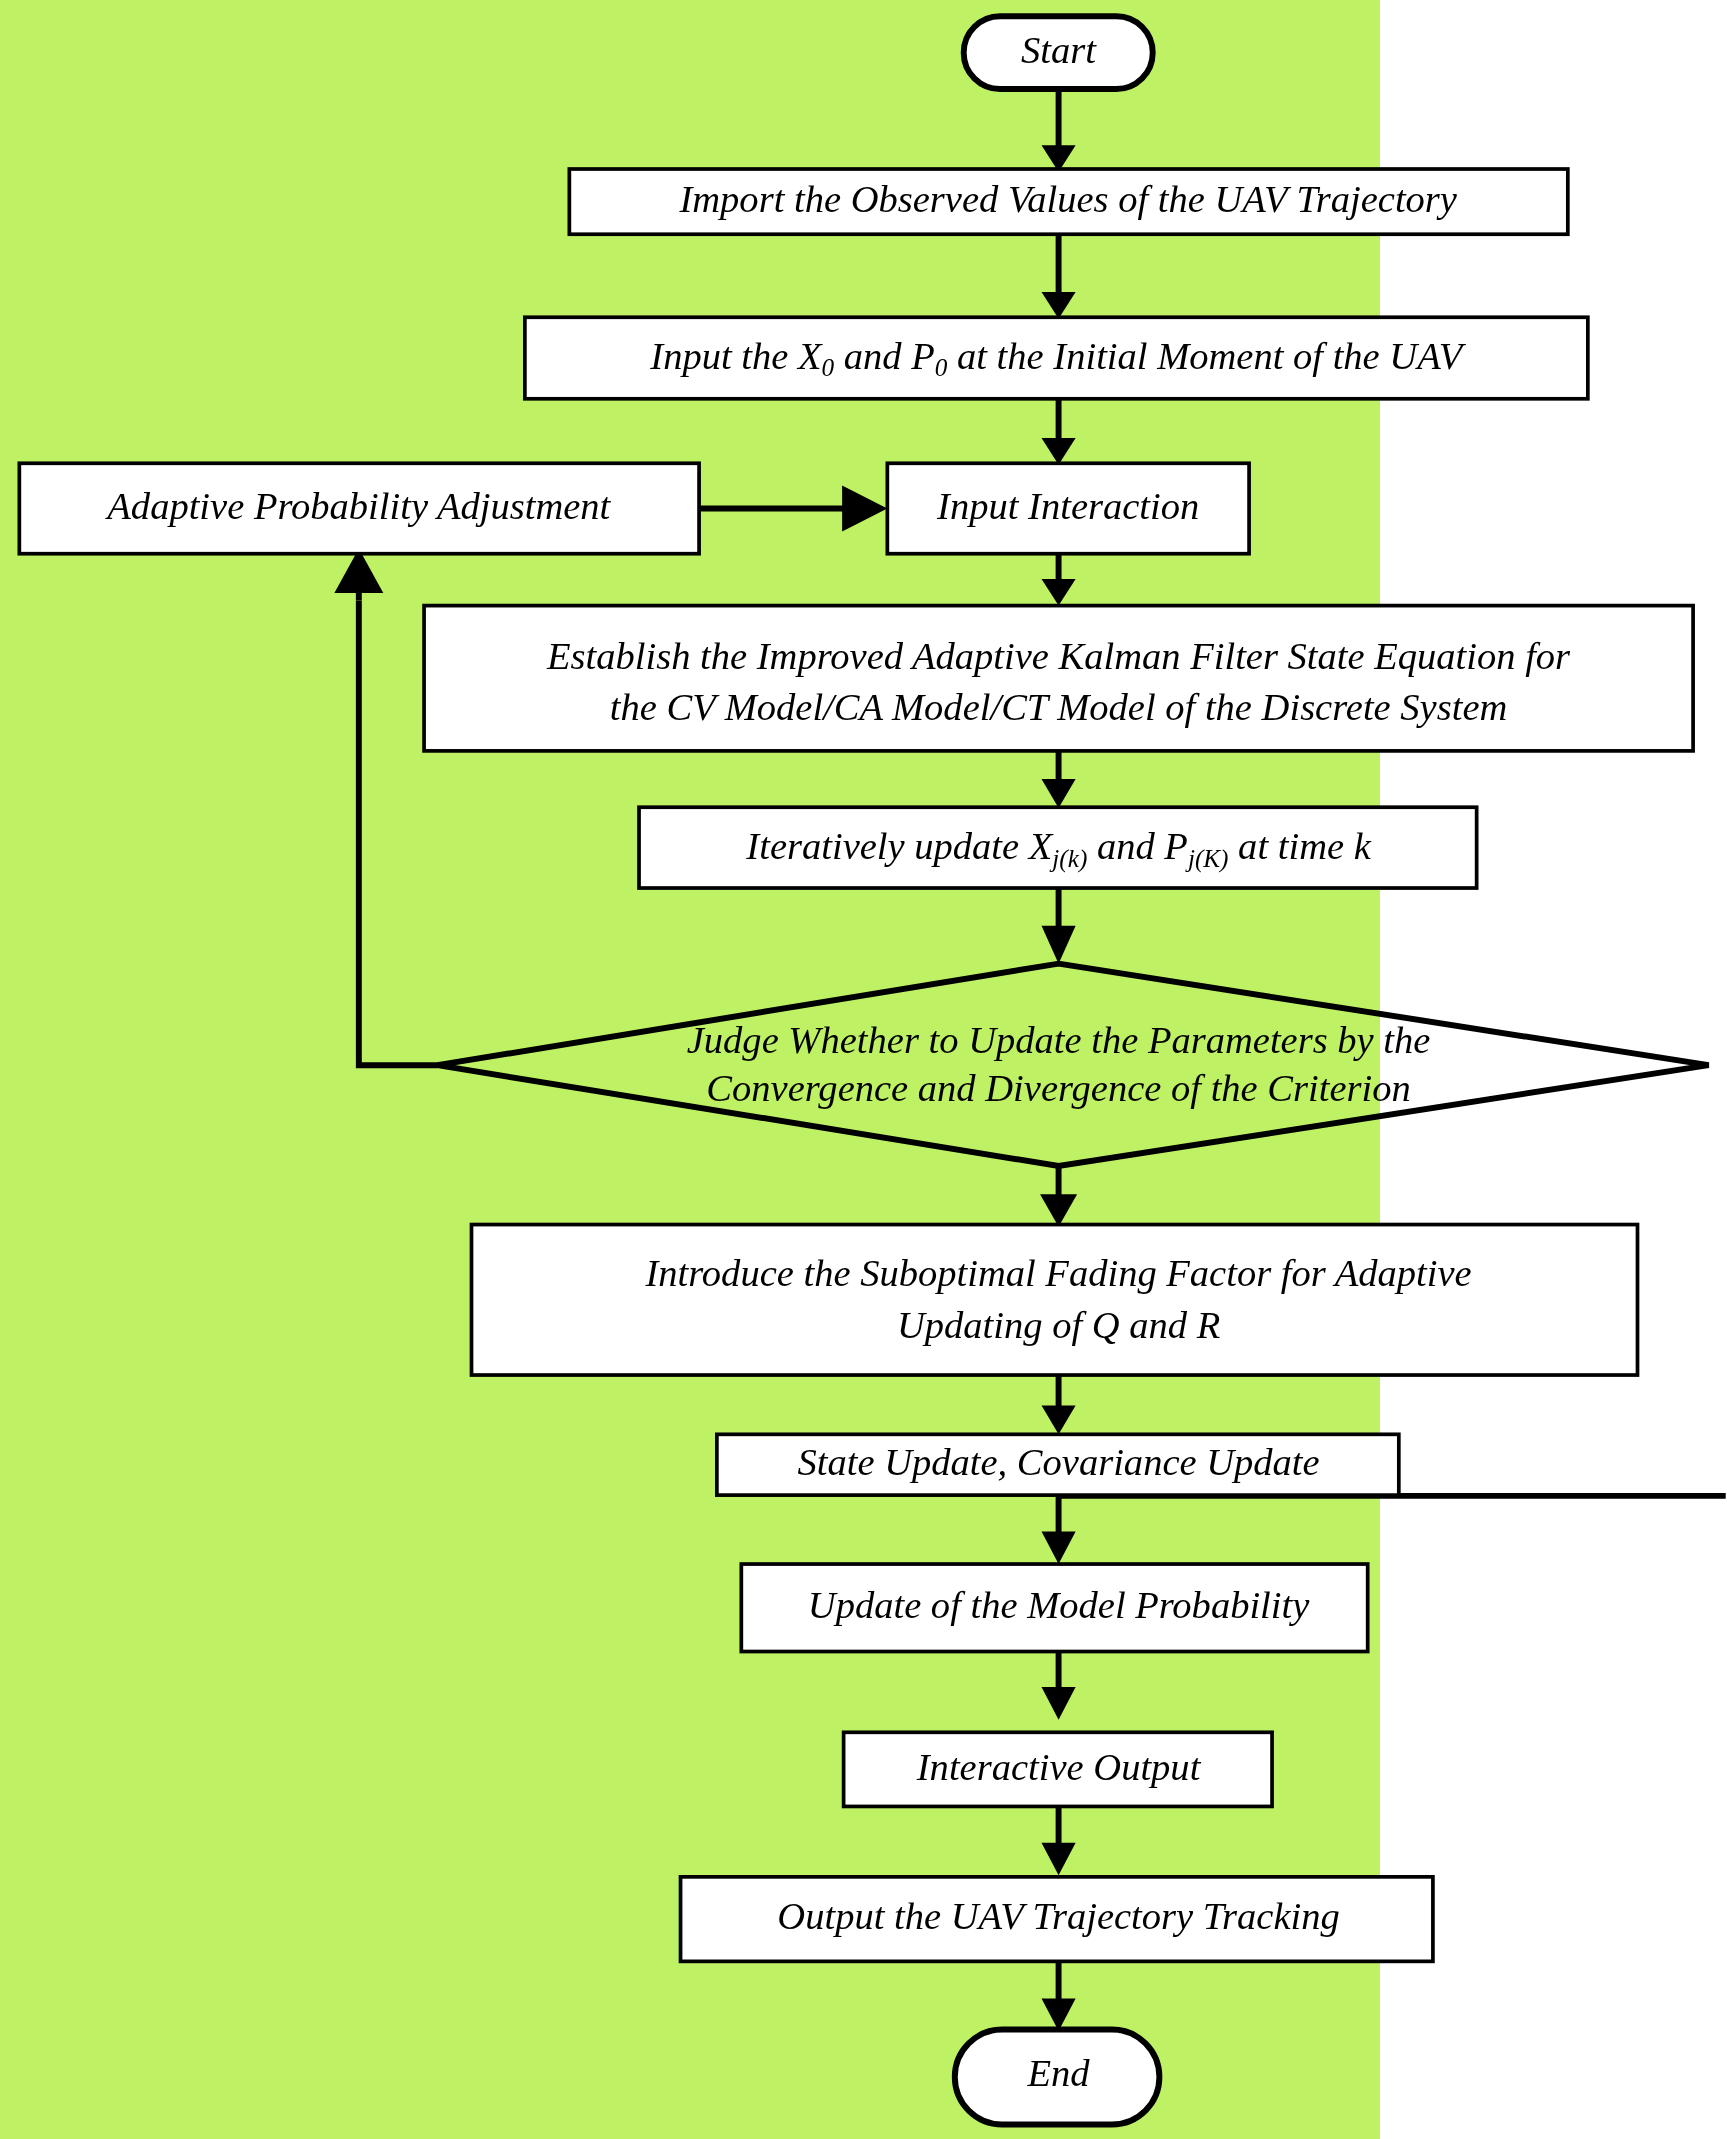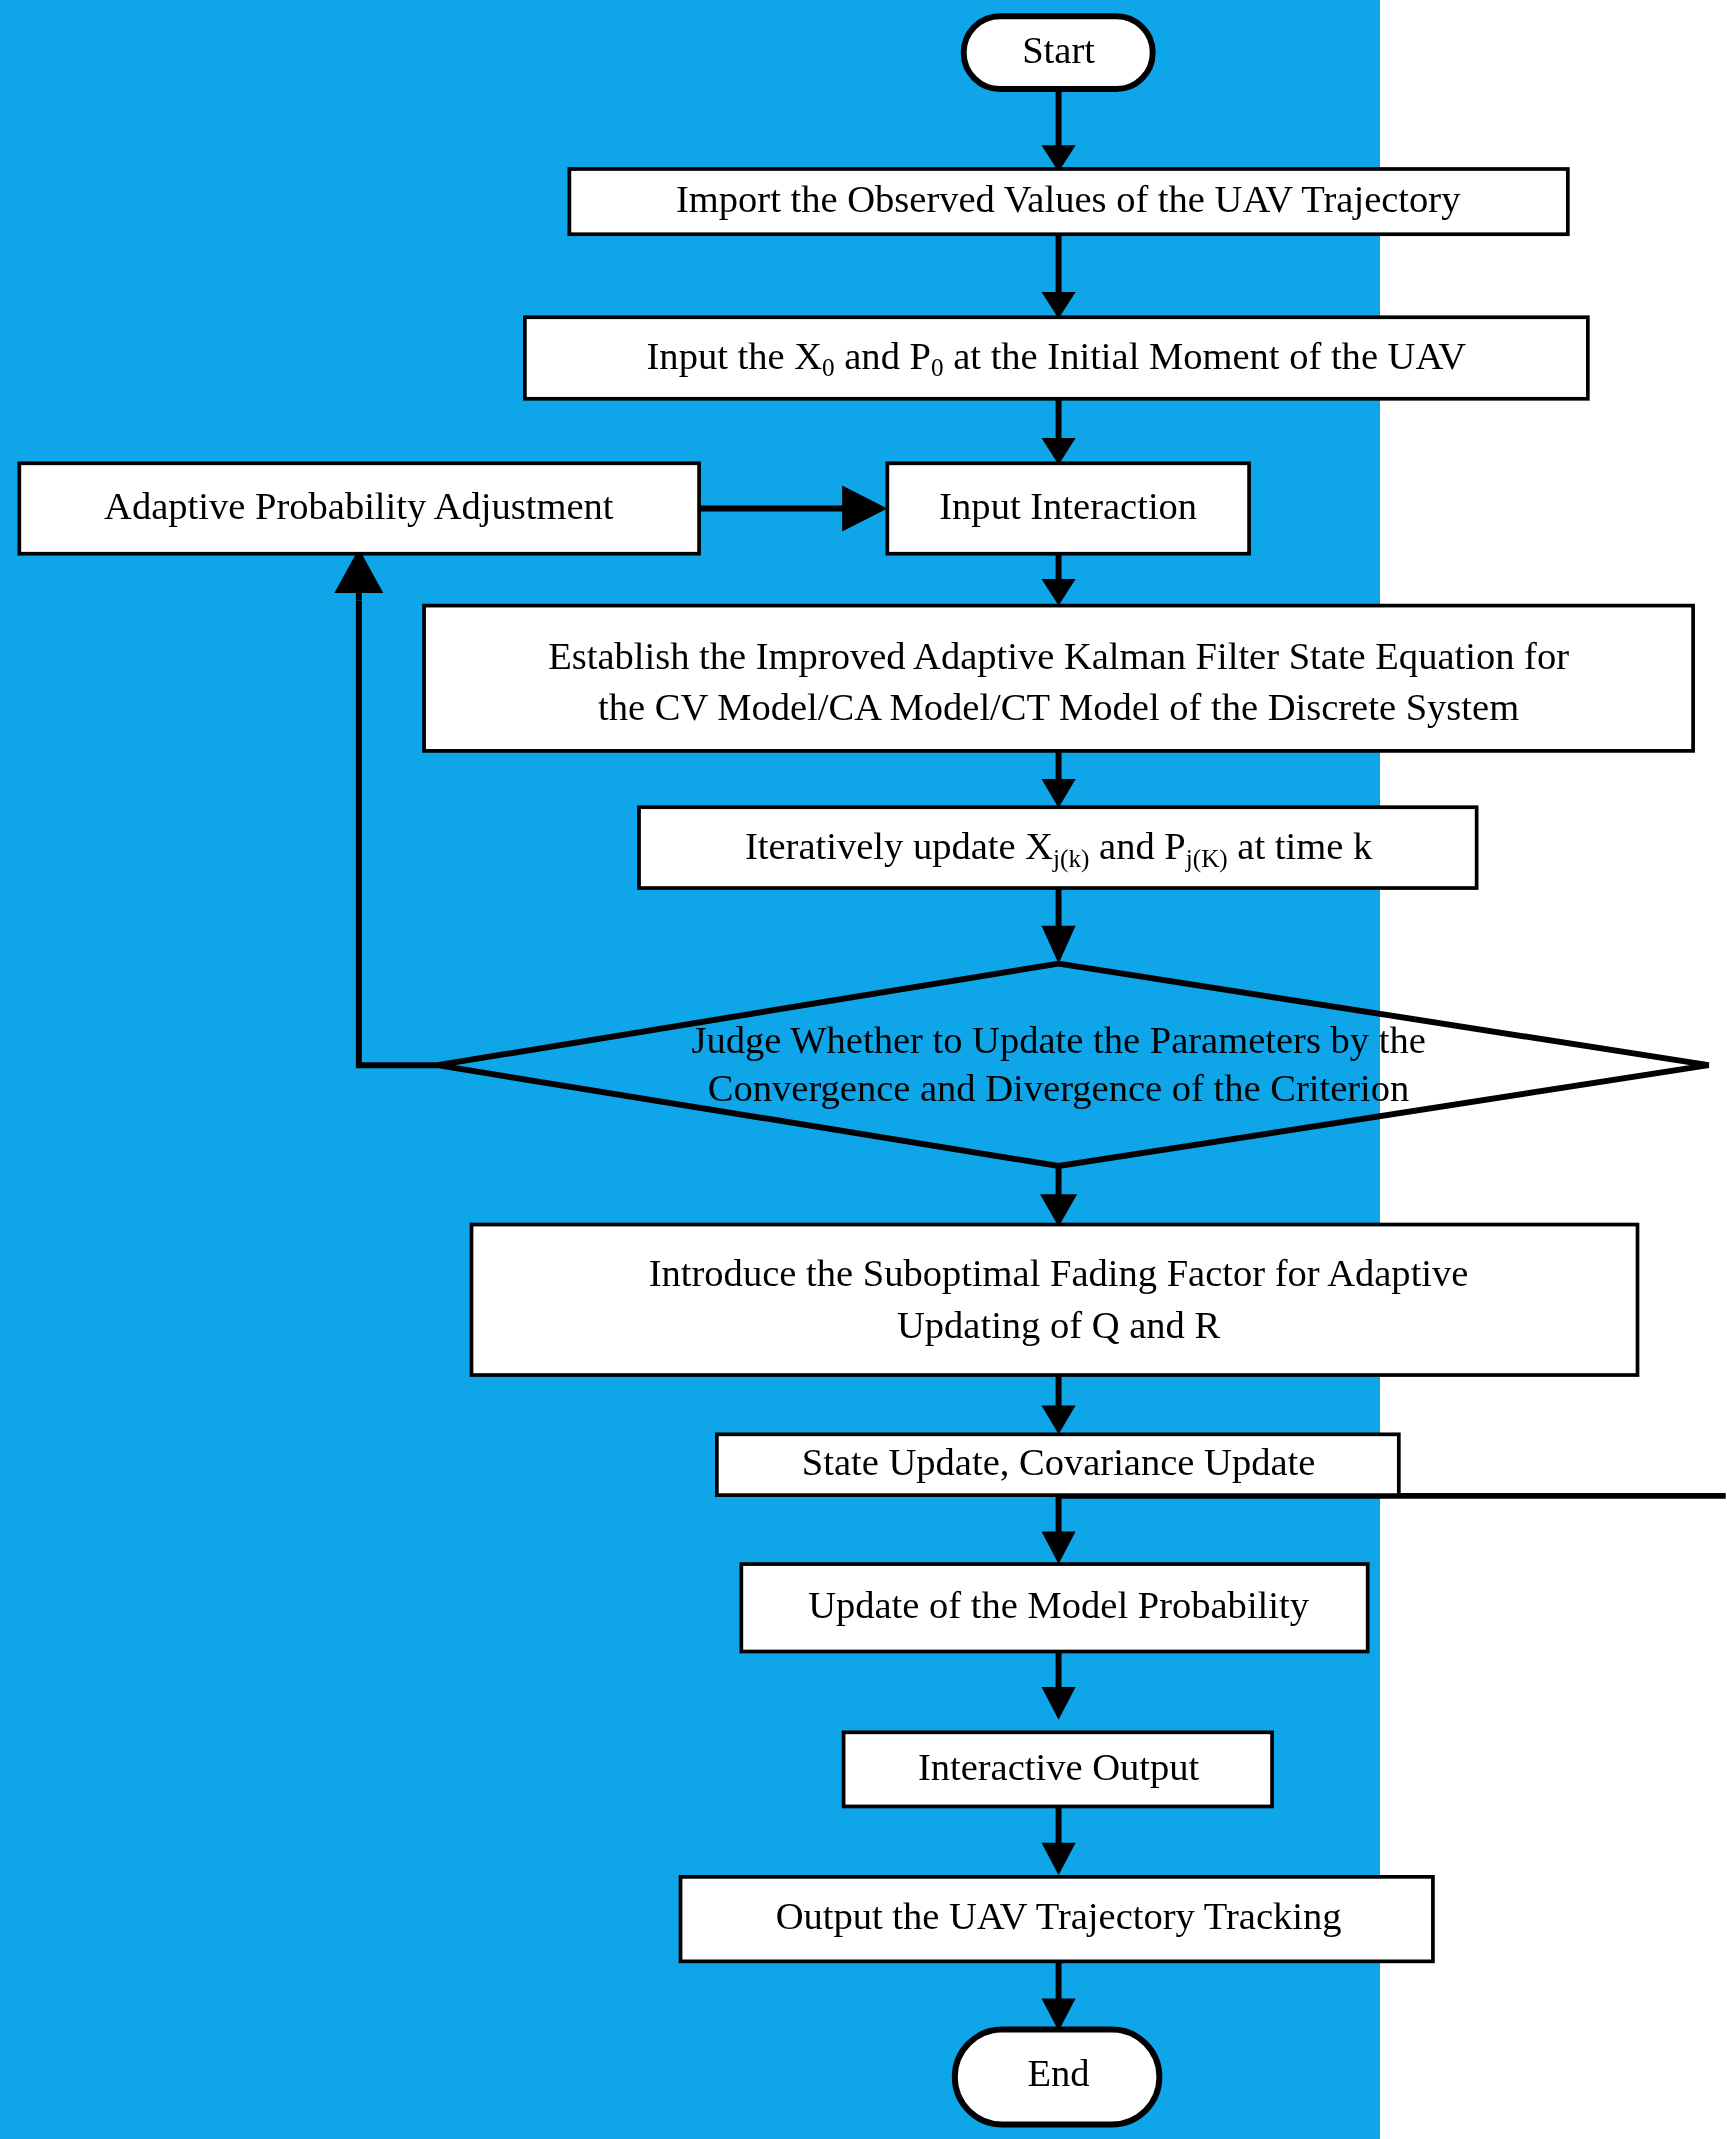--- a/index.html
+++ b/index.html
@@ -11,21 +11,22 @@
   body {
     width: 1728px;
     height: 2140px;
     font-family: "Liberation Serif", "DejaVu Serif", serif;
     overflow: hidden;
   }
   #flow-root {
     position: relative;
     width: 1380px;
     height: 2140px;
-    background: #0ea5e9;
+    background: #bef264;
+    font-style: italic;
   }
   svg#flow-svg {
     display: block;
     width: 1728px;
     height: 2140px;
   }
   .node-shape {
     fill: #ffffff;
     stroke: #000000;
     stroke-width: 5;

